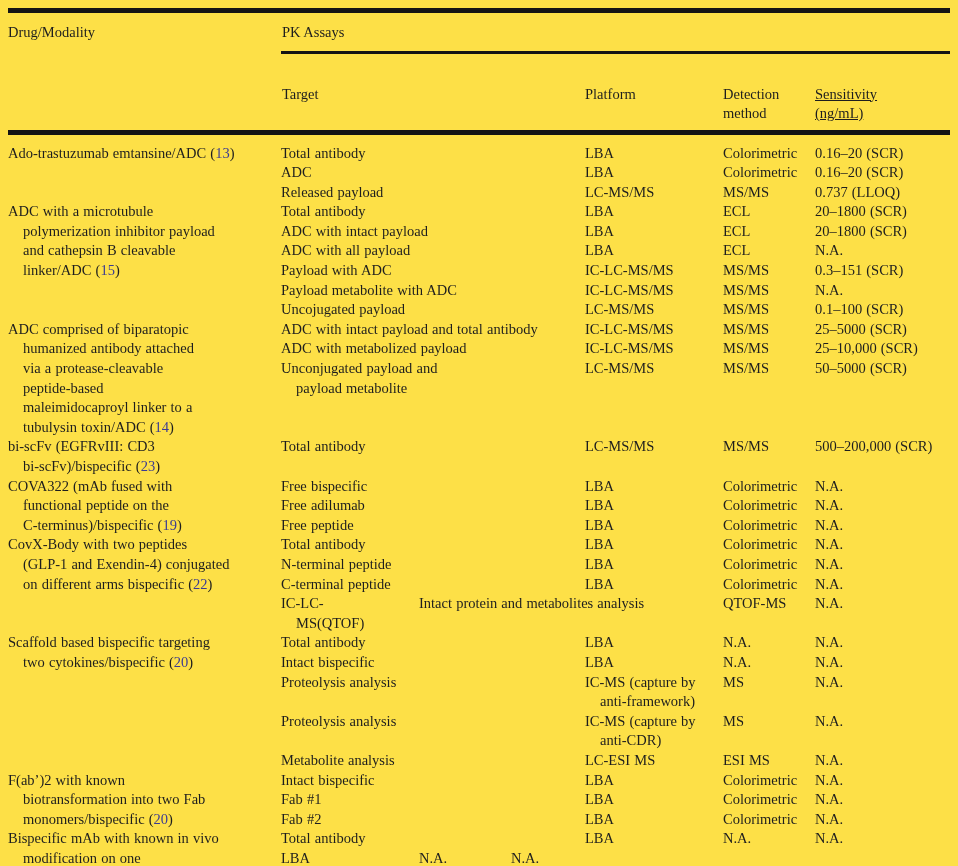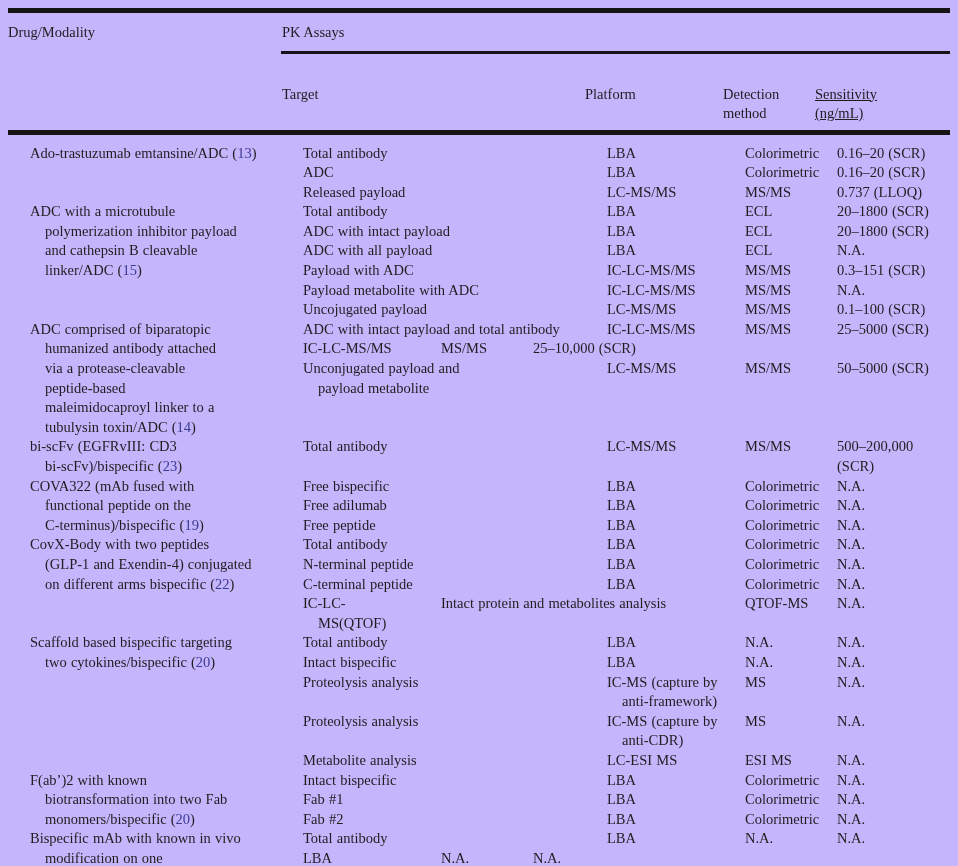--- a/index.html
+++ b/index.html
@@ -5,41 +5,41 @@
   * { margin:0; padding:0; box-sizing:border-box; }
   html,body { background:#ffffff; }
   body {
     font-family:"Liberation Serif","DejaVu Serif",serif;
     color:#1e1e1e;
     -webkit-font-smoothing:antialiased;
   }
   .page {
     position:relative;
     width:958px; height:866px;
-    background:#c4b5fd;
+    background:#fde047;
     padding:8px 8px 0 8px;
     overflow:hidden;
   }
   .rule-thick { height:5px; background:#141414; }
   .rule-mid   { height:3px; background:#141414; }
 
   
   .hdr { display:flex; padding-top:7px; }
   .hdr-left { width:273px; font-size:14.5px; line-height:19.5px; padding-top:3px; }
   .hdr-right { flex:1; }
   .pk-label { font-size:14.5px; line-height:19.5px; padding:3px 0 8px 1px; }
   .subhead { display:flex; padding:7px 0 6px 0; font-size:14.5px; line-height:19.5px;margin-top:24px; }
   .sh-target { width:304px; padding-left:1px; }
   .sh-platform { width:138px; }
   .sh-detection { width:92px; white-space:pre-line; }
   .sh-sensitivity { flex:1; white-space:pre-line;text-decoration:underline; }
 
   
   .tbody { padding:9px 0 8px 0; font-size:14.5px; line-height:19.6px; }
-  .group { display:flex; align-items:flex-start;margin-left:22px; }
+  .group { display:flex; align-items:flex-start; }
   .g-drug {
     width:273px;
     padding-left:15px; text-indent:-15px;
     white-space:pre-line;
   }
   .g-assays { flex:1; }
   .assay-row { display:flex; align-items:flex-start; }
   .cell { word-spacing:0.5px; }
   .a-target {
     width:304px;
@@ -169,20 +169,21 @@
 tubulysin toxin/ADC</span><span class="ref-wrap"> (<span class="ref">14</span>)</span></div>
     <div class="g-assays">
   <div class="assay-row">
     <div class="cell a-target">ADC with intact payload and total antibody</div>
     <div class="cell a-platform">IC-LC-MS/MS</div>
     <div class="cell a-detection">MS/MS</div>
     <div class="cell a-sensitivity">25–5000 (SCR)</div>
   </div>
 
   <div class="assay-row">
+    <div class="cell a-target">ADC with metabolized payload</div>
     <div class="cell a-platform">IC-LC-MS/MS</div>
     <div class="cell a-detection">MS/MS</div>
     <div class="cell a-sensitivity">25–10,000 (SCR)</div>
   </div>
 
   <div class="assay-row">
     <div class="cell a-target">Unconjugated payload and
 payload metabolite</div>
     <div class="cell a-platform">LC-MS/MS</div>
     <div class="cell a-detection">MS/MS</div>

